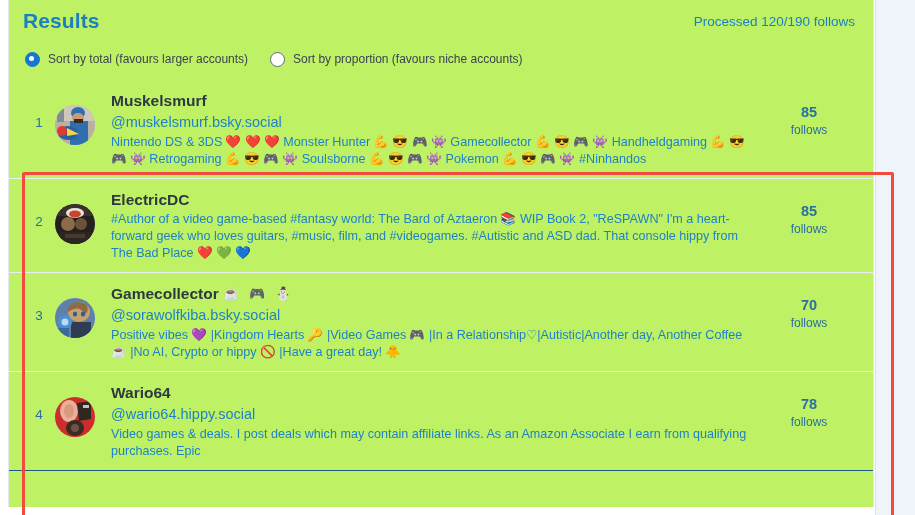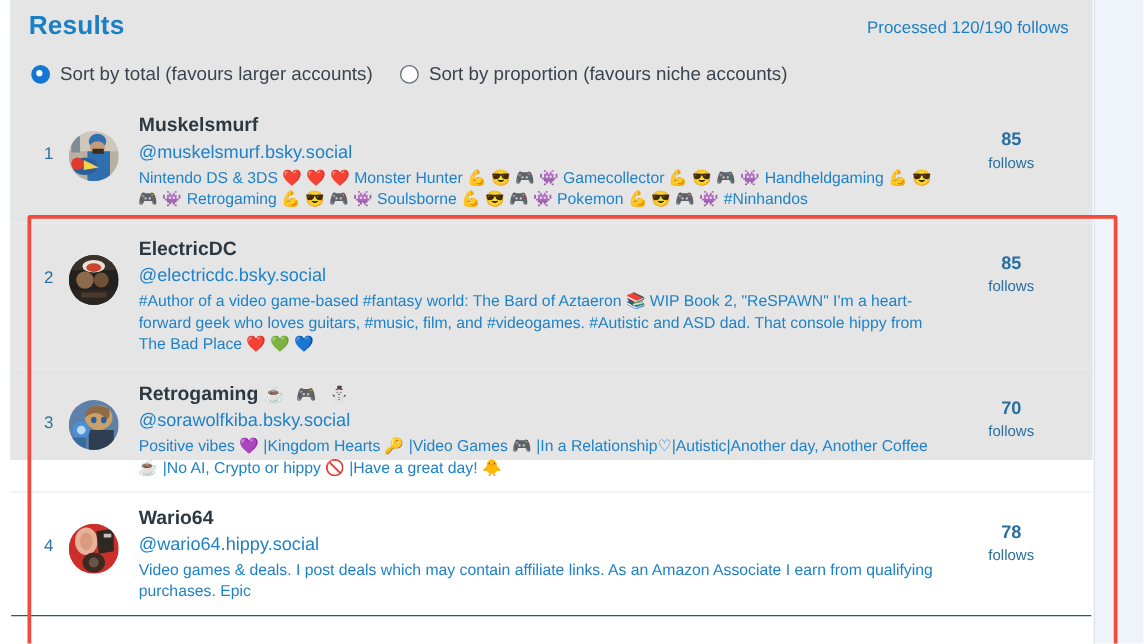--- a/index.html
+++ b/index.html
@@ -24,22 +24,22 @@
   }
   .gutter-right {
     position: absolute; right: 0; top: 0; width: 40px; height: 515px;
     background: #eef4fa;
     border-left: 1px solid #d8e4ef;
   }
   .card {
     position: absolute;
     left: 8px; top: 0;
     width: 866px;
-    height: 368px;
-    background: #e5e5e5;
+    height: 507px;
+    background: #bef264;
     border: 1px solid #e3e9ef;
     border-top: none;
     border-bottom: none;
   }
 
   
   .header {
     position: relative;
     height: 42px;
     padding: 0 14px 0 14px;
@@ -88,21 +88,21 @@
   }
   .radio-dot.checked::after {
     content: "";
     position: absolute;
     left: 3.4px; top: 3.4px;
     width: 5px; height: 5px;
     border-radius: 50%;
     background: #ffffff;
   }
   .radio-label {
-    font-size: 15px;
+    font-size: 12px;
     color: #3a4450;
     white-space: nowrap;
   }
 
   
   .list {
     position: relative;
     margin: 6px 0 0 0;
     padding: 0;
   }
@@ -280,21 +280,20 @@
               <rect x="4" y="28" width="32" height="12" fill="#2a2622"></rect>
               <rect x="10" y="30" width="20" height="4" fill="#4b3a2c"></rect>
             </svg>
           </div>
         </div>
         <div class="info">
           <div class="name">
             <span>ElectricDC</span>
             <span class="name-emojis"></span>
           </div>
-          <div class="handle">@electricdc.bsky.social</div>
           <div class="bio">#Author of a video game-based #fantasy world: The Bard of Aztaeron 📚 WIP Book 2, "ReSPAWN" I'm a heart-forward geek who loves guitars, #music, film, and #videogames. #Autistic and ASD dad. That console hippy from The Bad Place ❤️ 💚 💙</div>
         </div>
         <div class="follows">
           <div class="follows-num">85</div>
           <div class="follows-lbl">follows</div>
         </div>
       </div>
 
       <div class="row">
         <div class="rank">3</div>
@@ -308,21 +307,21 @@
               <ellipse cx="20" cy="16" rx="2.2" ry="2.6" fill="#2a5fa8"></ellipse>
               <ellipse cx="28" cy="16" rx="2.2" ry="2.6" fill="#2a5fa8"></ellipse>
               <ellipse cx="10" cy="24" rx="7" ry="7" fill="#4b8fd4"></ellipse>
               <ellipse cx="10" cy="24" rx="3.5" ry="3.5" fill="#bcd9f2"></ellipse>
               <rect x="0" y="30" width="14" height="10" fill="#3b6b9c"></rect>
             </svg>
           </div>
         </div>
         <div class="info">
           <div class="name">
-            <span>Retrogaming</span>
+            <span>Gamecollector</span>
             <span class="name-emojis">☕ 🎮 ⛄</span>
           </div>
           <div class="handle">@sorawolfkiba.bsky.social</div>
           <div class="bio">Positive vibes 💜 |Kingdom Hearts 🔑 |Video Games 🎮 |In a Relationship♡|Autistic|Another day, Another Coffee ☕ |No AI, Crypto or hippy 🚫 |Have a great day! 🐥</div>
         </div>
         <div class="follows">
           <div class="follows-num">70</div>
           <div class="follows-lbl">follows</div>
         </div>
       </div>

